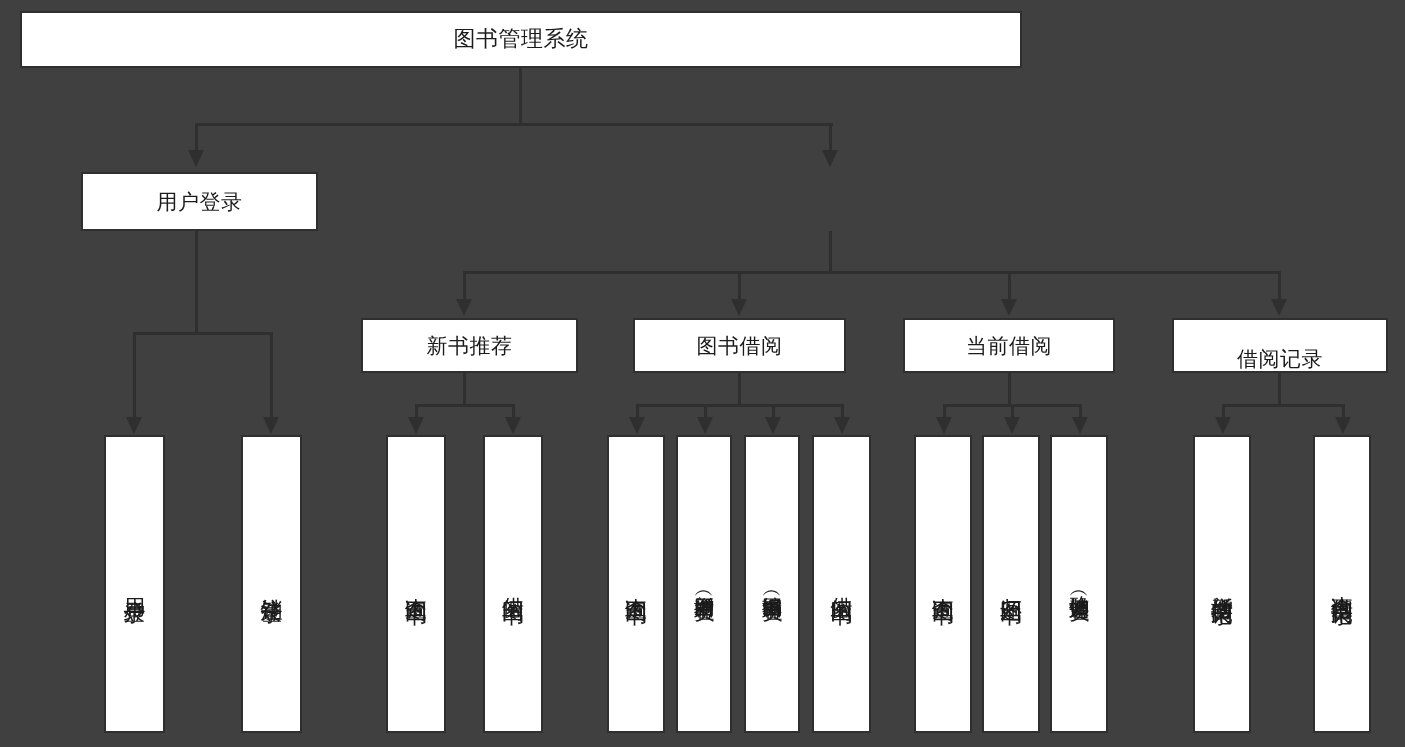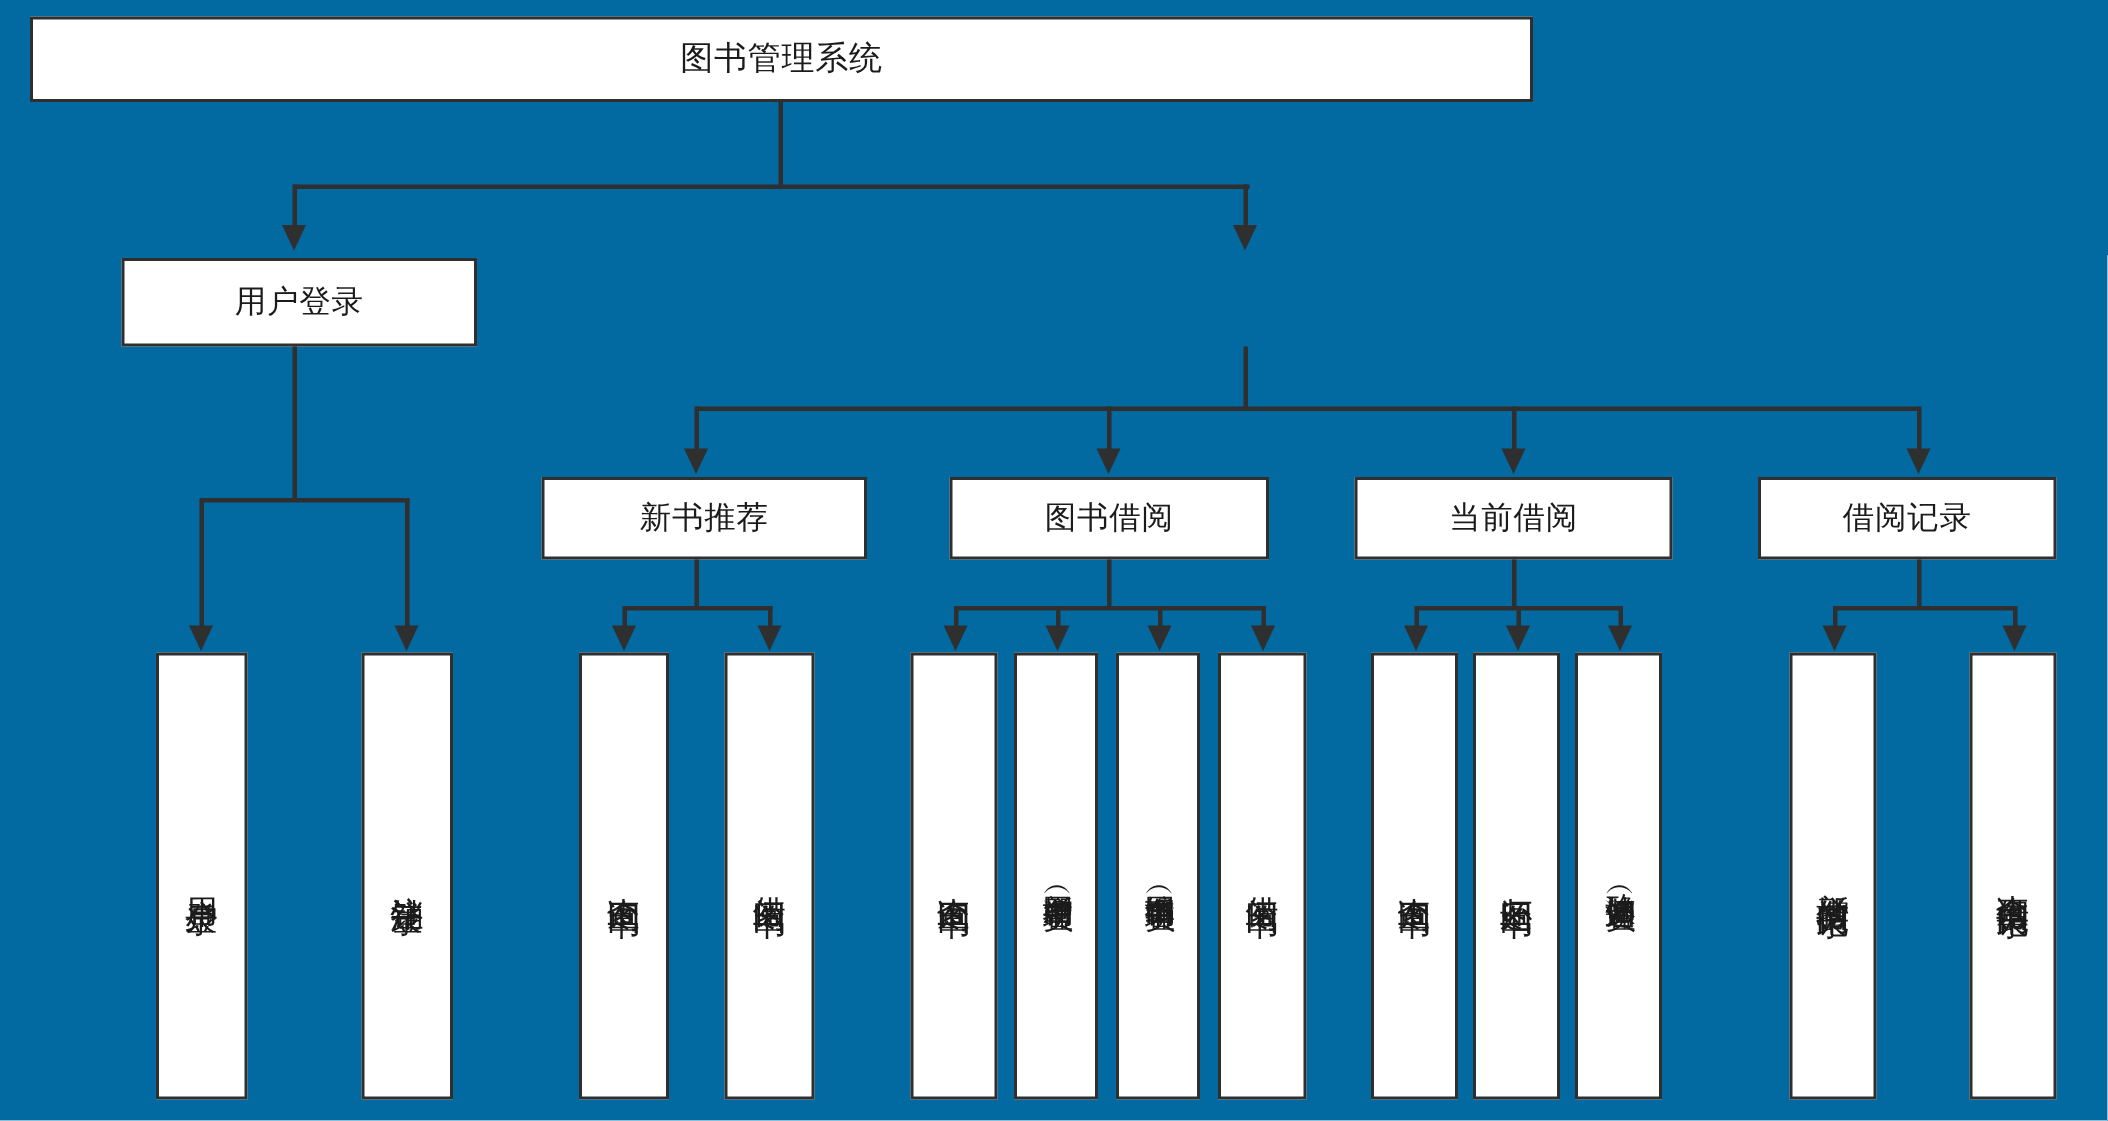--- a/index.html
+++ b/index.html
@@ -7,21 +7,21 @@
     padding: 0;
     background: #ffffff;
   }
   body {
     font-family: "Liberation Sans", "DejaVu Sans", sans-serif;
   }
   #canvas {
     position: relative;
     width: 1405px;
     height: 747px;
-    background: #0369a1;
+    background: #404040;
     overflow: hidden;
   }
   .node {
     position: absolute;
     box-sizing: border-box;
     border: 2.5px solid #2f2f2f;
     background: #ffffff;
     display: flex;
     align-items: center;
     justify-content: center;
@@ -133,21 +133,21 @@
   </div>
 
   <div class="node h" id="node-book-borrow" style="left:633px; top:318px; width:213px; height:55px;">
     <span class="lbl">图书借阅</span>
   </div>
 
   <div class="node h" id="node-current-borrow" style="left:903px; top:318px; width:212px; height:55px;">
     <span class="lbl">当前借阅</span>
   </div>
 
-  <div class="node h" id="node-borrow-record" style="left:1172px; top:318px; width:199px; height:55px;">
+  <div class="node h" id="node-borrow-record" style="left:1172px; top:318px; width:216px; height:55px;align-items:flex-end;">
     <span class="lbl">借阅记录</span>
   </div>
 
   <div class="vline" style="left:463px; top:373px; height:33px;"></div>
   <div class="hline" style="left:416px; top:404px; width:99px;"></div>
   <div class="vline" style="left:415px; top:404px; height:14px;"></div>
   <div class="arrow" style="left:408px; top:417px;"></div>
   <div class="vline" style="left:512px; top:404px; height:14px;"></div>
   <div class="arrow" style="left:505px; top:417px;"></div>
 

